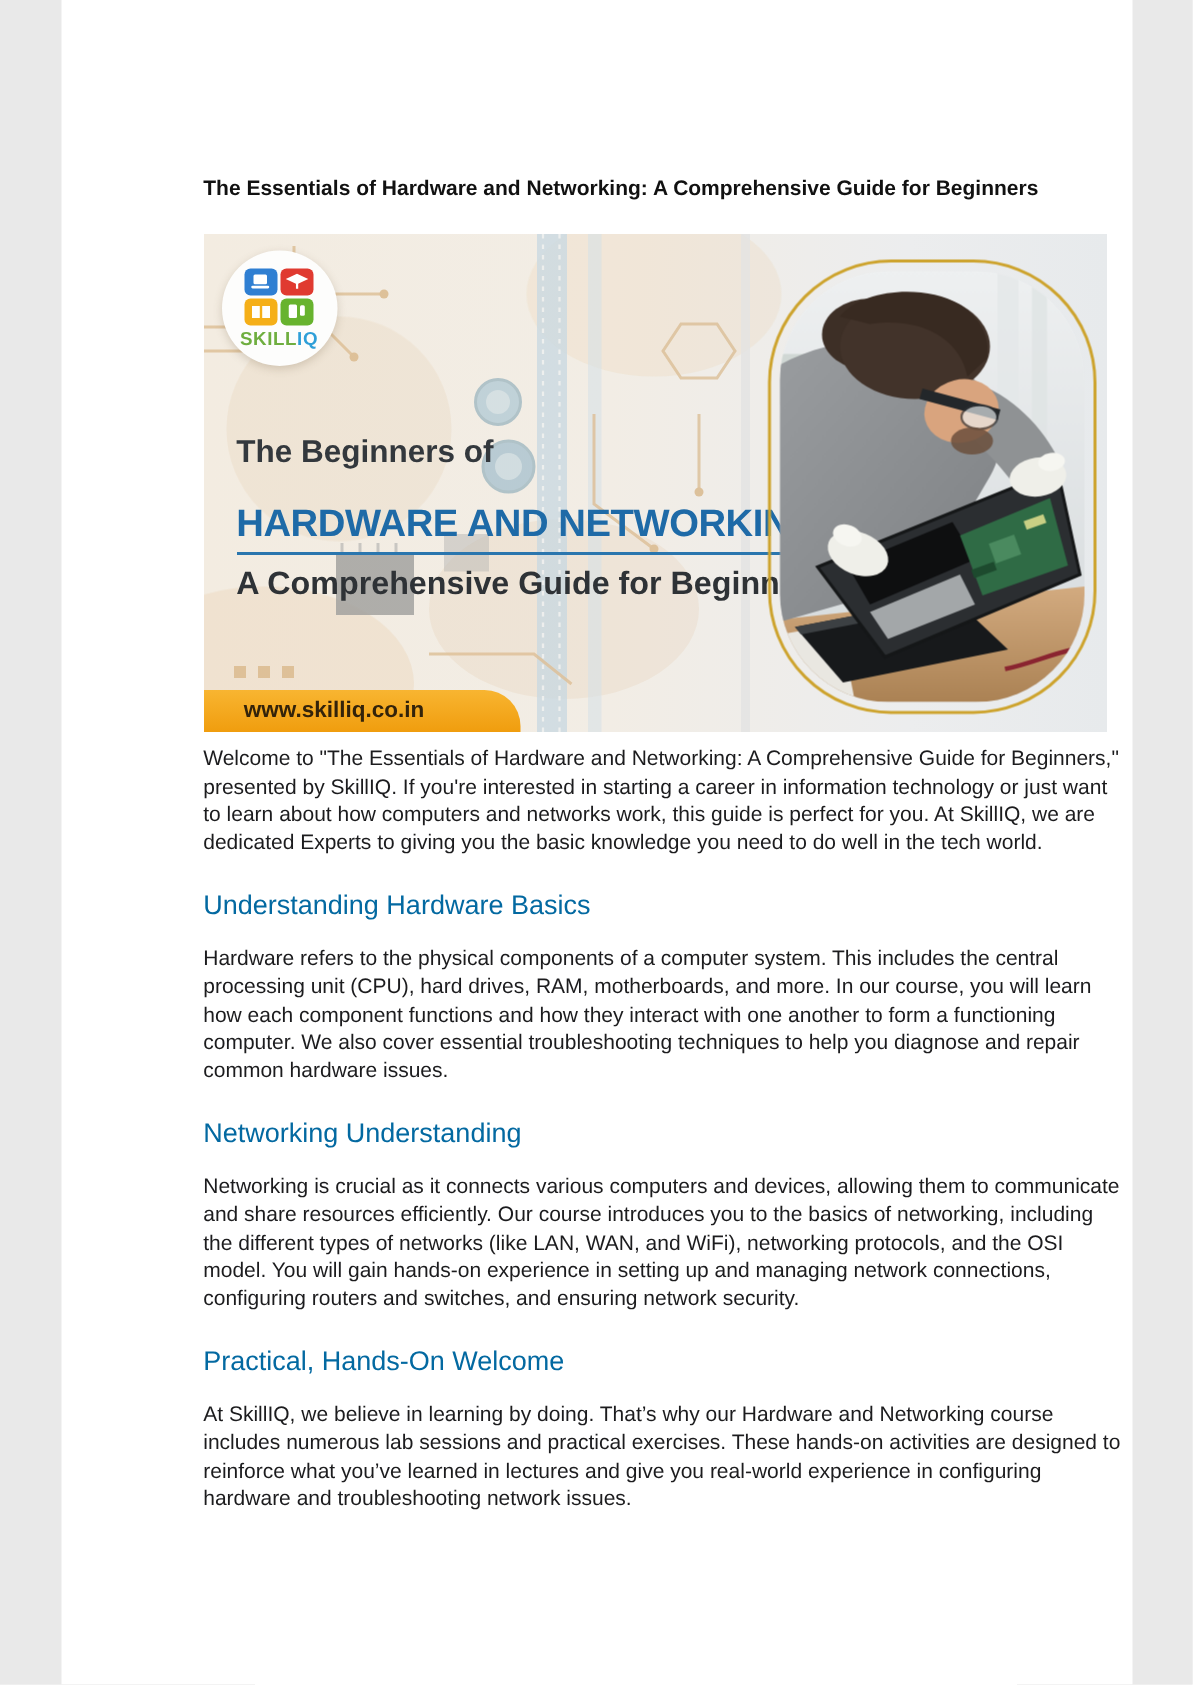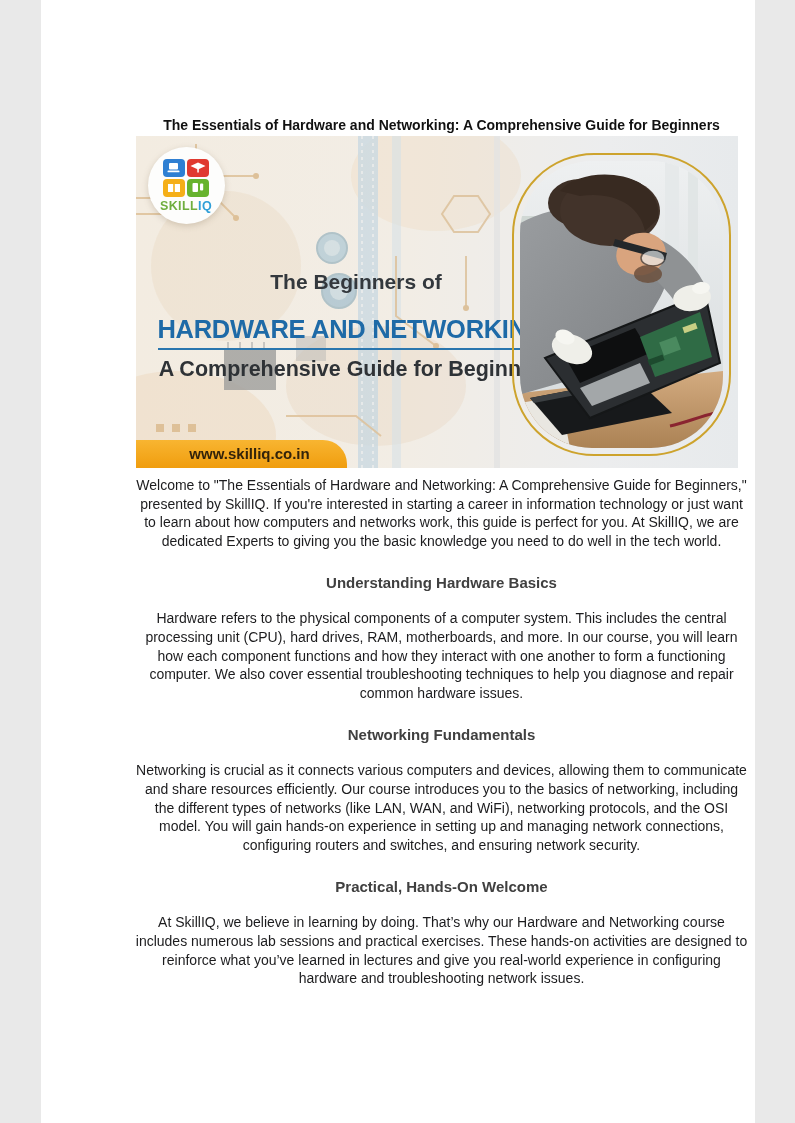--- a/index.html
+++ b/index.html
@@ -4,29 +4,28 @@
 <style>
   html,body{margin:0;padding:0;background:#e9e9e9;}
   .page{
     position:relative;
     width:714px;height:1123px;
     background:#ffffff;
     margin:0 auto;
     font-family:"Liberation Sans","DejaVu Sans",sans-serif;
     color:#1c1c1e;
     overflow:hidden;
-    text-align:center;
   }
   .content{position:absolute;left:95px;top:117px;width:612px;}
   h1.doc-title{
     font-size:14px;line-height:17px;font-weight:700;color:#111;margin:0;
   }
   
   .banner{
-    position:relative;width:602px;height:332px;margin-top:2px;
+    position:relative;width:602px;height:332px;margin-top:22px;
     background:linear-gradient(90deg,#f3ece1 0%,#f2ede5 45%,#ecedee 78%,#e7eaec 100%);
     overflow:hidden;
   }
   .banner svg.circuit{position:absolute;left:0;top:0;}
   .logo-badge{
     position:absolute;left:12px;top:11px;width:77px;height:77px;border-radius:50%;
     background:#fdfdfc;box-shadow:0 2px 6px rgba(120,100,70,.25);
     display:flex;flex-direction:column;align-items:center;justify-content:center;
   }
   .logo-word{font-size:12.5px;font-weight:800;letter-spacing:.4px;margin-top:1px;}
@@ -36,32 +35,32 @@
   .bt1{font-size:21px;font-weight:600;color:#33383d;}
   .bt2{
     display:inline-block;font-size:25.5px;font-weight:800;color:#1e6aa7;
     letter-spacing:-.3px;border-bottom:2.5px solid #2a76ae;padding-bottom:4px;margin-top:3px;
   }
   .bt3{font-size:21.5px;font-weight:600;color:#2e3236;margin-top:7px;}
   .ribbon{
     position:absolute;left:0;bottom:0;width:211px;height:28px;
     background:linear-gradient(180deg,#f8b531,#f09d0e);
     border-top-right-radius:24px;
-    font-size:15px;font-weight:700;color:#33230a;line-height:28px;padding-left:17px;
+    font-size:15px;font-weight:700;color:#33230a;line-height:28px;padding-left:27px;
     box-sizing:border-box;
   }
   .photo-frame{
     position:absolute;left:376px;top:17px;width:219px;height:303px;
     border:2px solid #cda32d;border-radius:82px;box-sizing:border-box;
   }
   .photo-frame svg{position:absolute;left:6px;top:6px;border-radius:72px;overflow:hidden;}
   
   p.body-text{font-size:14px;line-height:18.6px;margin:17px 0 0 0;color:#1c1c1e;width:612px;}
   p.first{margin-top:8px;}
-  h2.sec{font-size:15px;line-height:18px;font-weight:700;color:#404040;margin:24px 0 0 0;}
+  h2.sec{font-size:18px;line-height:18px;font-weight:400;color:#0369a1;margin:24px 0 0 0;}
 </style>
 </head>
 <body>
 
 <div class="page">
   <div class="content">
 
     <h1 class="doc-title">The Essentials of Hardware and Networking: A Comprehensive Guide for Beginners</h1>
 
     <div class="banner">
@@ -195,20 +194,20 @@
           <ellipse cx="181" cy="127" rx="9" ry="6" fill="#f6f6f1" transform="rotate(-8 181 127)"></ellipse>
         </svg>
       </div>
     </div>
 
     <p class="body-text first">Welcome to "The Essentials of Hardware and Networking: A Comprehensive Guide for Beginners," presented by SkillIQ. If you're interested in starting a career in information technology or just want to learn about how computers and networks work, this guide is perfect for you. At SkillIQ, we are dedicated Experts to giving you the basic knowledge you need to do well in the tech world.</p>
 
     <h2 class="sec">Understanding Hardware Basics</h2>
     <p class="body-text">Hardware refers to the physical components of a computer system. This includes the central processing unit (CPU), hard drives, RAM, motherboards, and more. In our course, you will learn how each component functions and how they interact with one another to form a functioning computer. We also cover essential troubleshooting techniques to help you diagnose and repair common hardware issues.</p>
 
-    <h2 class="sec">Networking Fundamentals</h2>
+    <h2 class="sec">Networking Understanding</h2>
     <p class="body-text">Networking is crucial as it connects various computers and devices, allowing them to communicate and share resources efficiently. Our course introduces you to the basics of networking, including the different types of networks (like LAN, WAN, and WiFi), networking protocols, and the OSI model. You will gain hands-on experience in setting up and managing network connections, configuring routers and switches, and ensuring network security.</p>
 
     <h2 class="sec">Practical, Hands-On Welcome</h2>
     <p class="body-text">At SkillIQ, we believe in learning by doing. That’s why our Hardware and Networking course includes numerous lab sessions and practical exercises. These hands-on activities are designed to reinforce what you’ve learned in lectures and give you real-world experience in configuring hardware and troubleshooting network issues.</p>
 
   </div>
 </div>
 
 </body></html>

